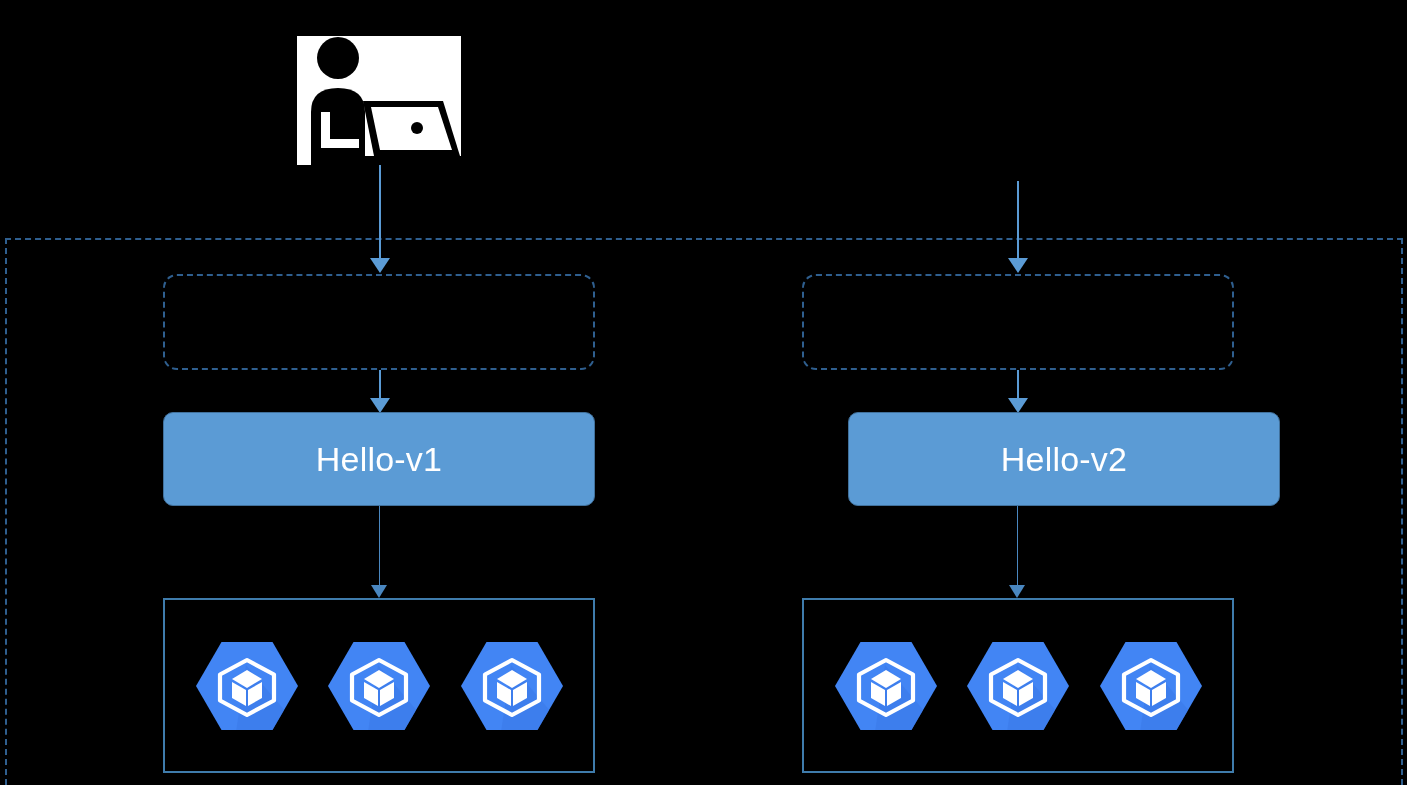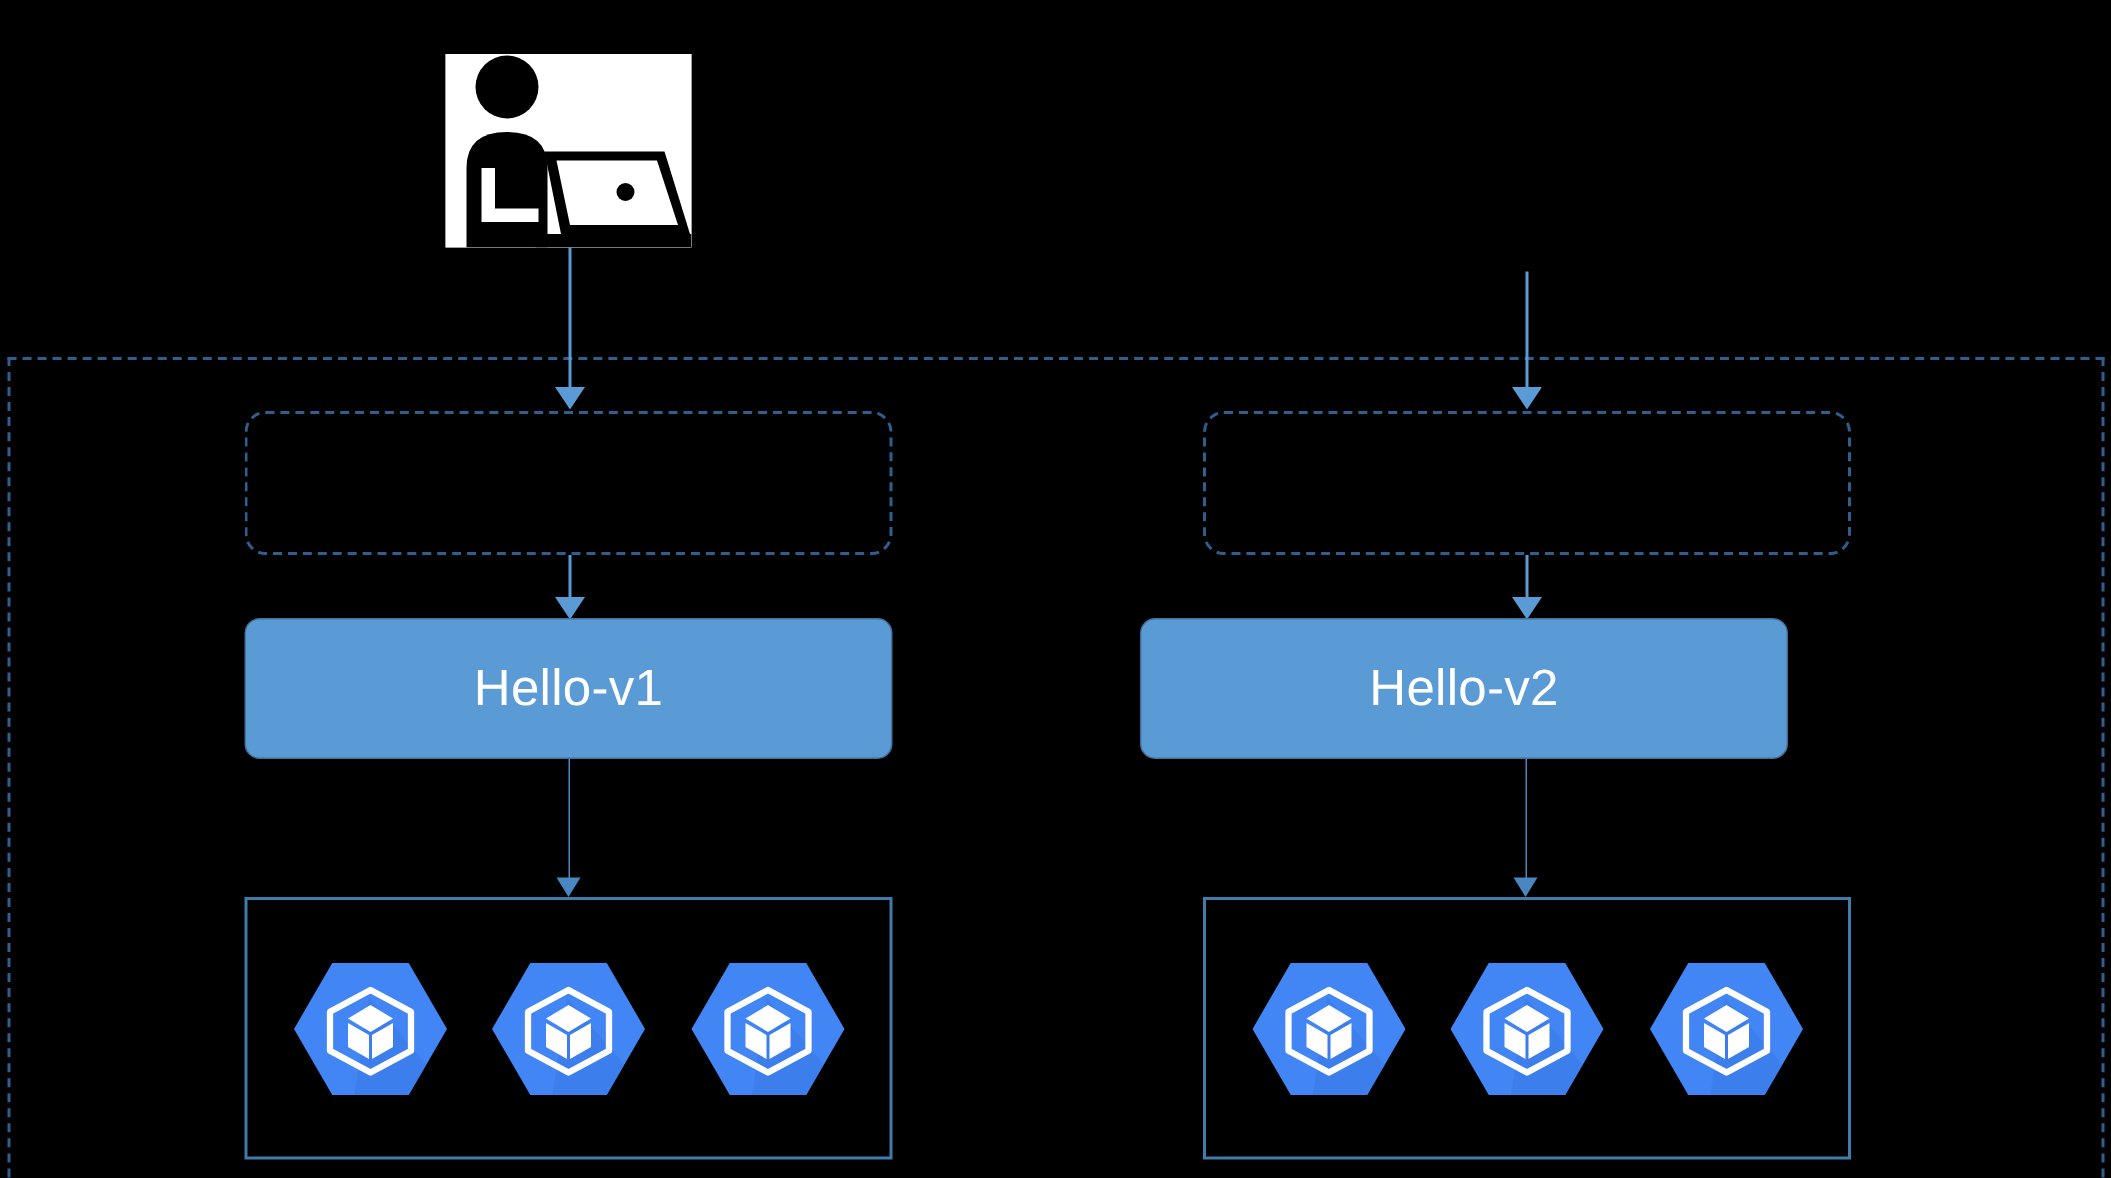--- a/index.html
+++ b/index.html
@@ -232,21 +232,21 @@
     </div>
   </div>
 
   <div class="svc-box" style="left:802px; top:238px; width:432px; height:96px;">
     <div class="svc-label"></div>
   </div>
 
   <div class="conn" style="left:1017px; top:334px; height:40px;"></div>
   <div class="arrowhead" style="left:1008px; top:362px;"></div>
 
-  <div class="dep-box" style="left:760px; top:376px; width:432px; height:94px;">
+  <div class="dep-box" style="left:848px; top:376px; width:432px; height:94px;">
     <span class="dep-label">Hello-v2</span>
   </div>
 
   <div class="conn thin" style="left:1017px; top:470px; height:86px;"></div>
   <div class="arrowhead thin" style="left:1009px; top:549px;"></div>
 
   <div class="pod-group" style="left:802px; top:562px; width:432px; height:175px;">
     <div class="pod-row">
 
       <span class="pod-icon-wrap">

